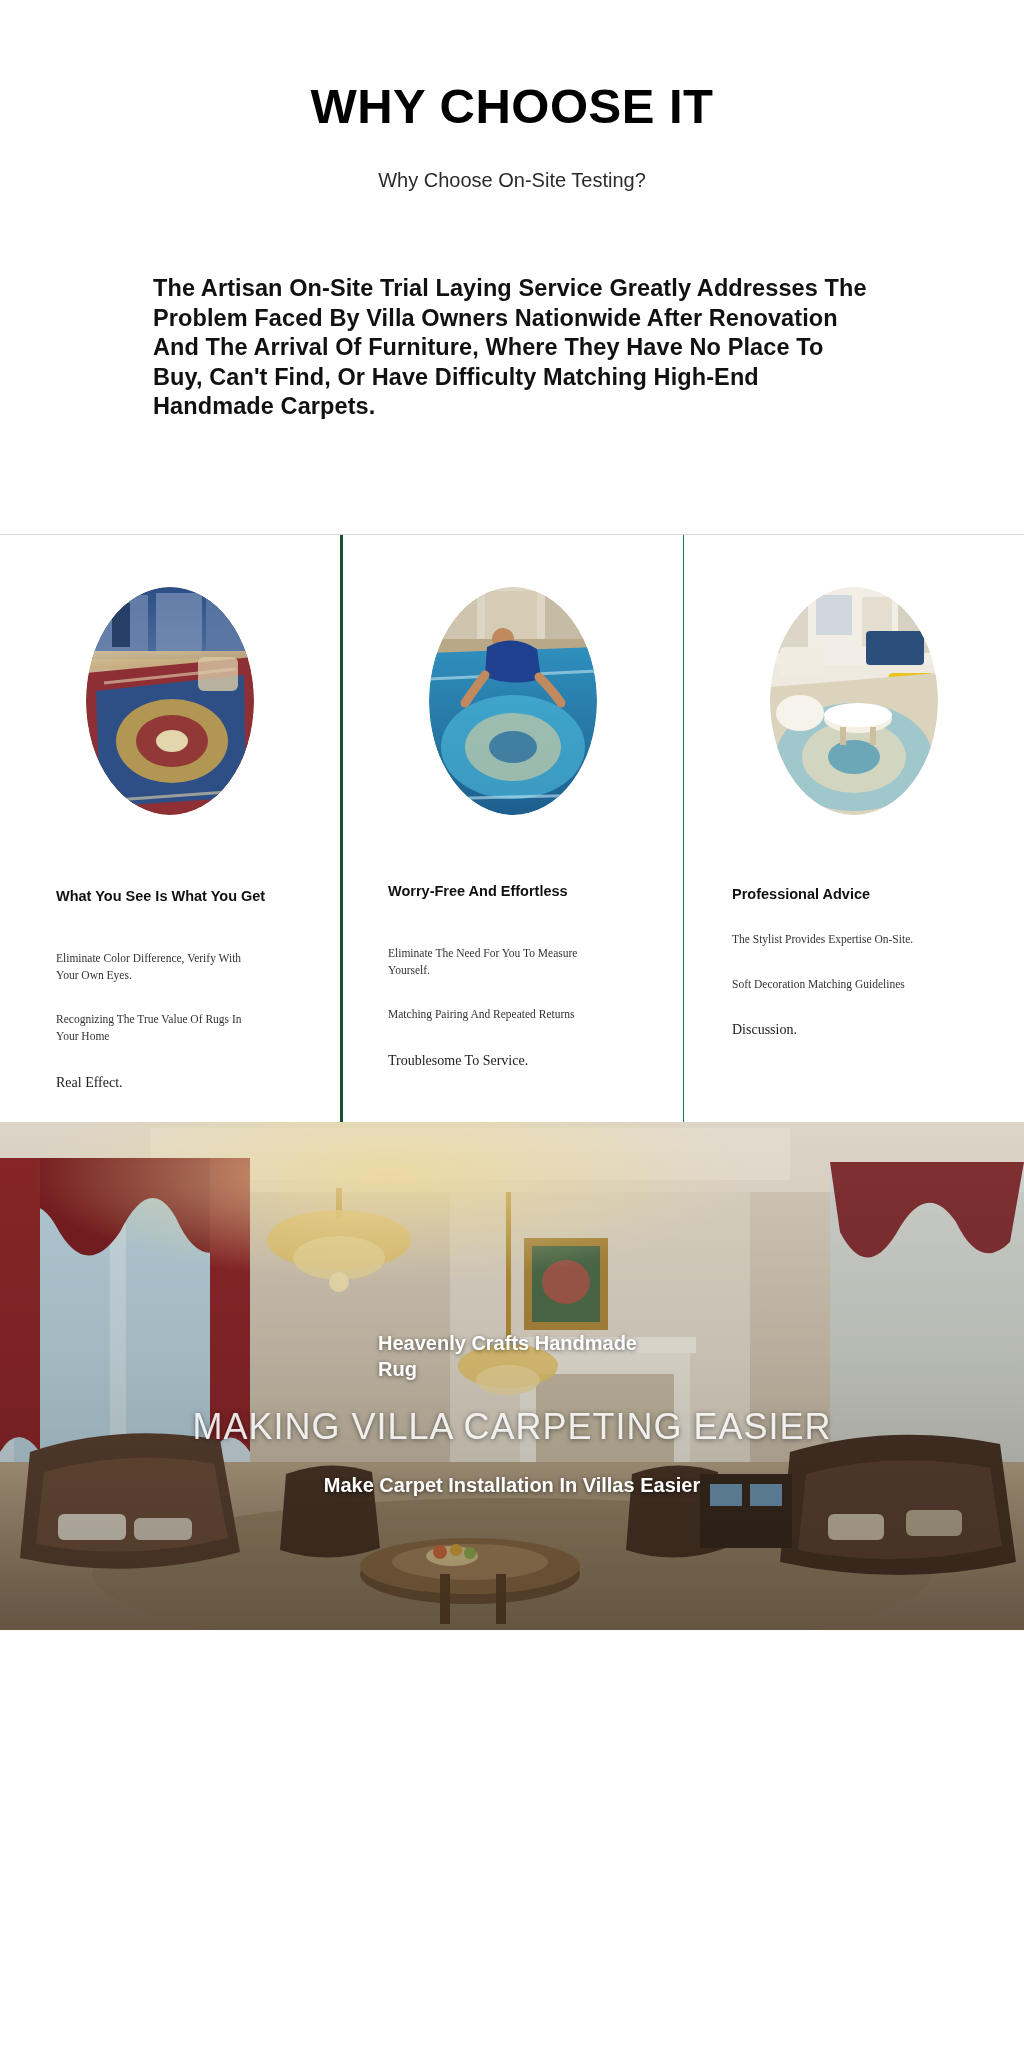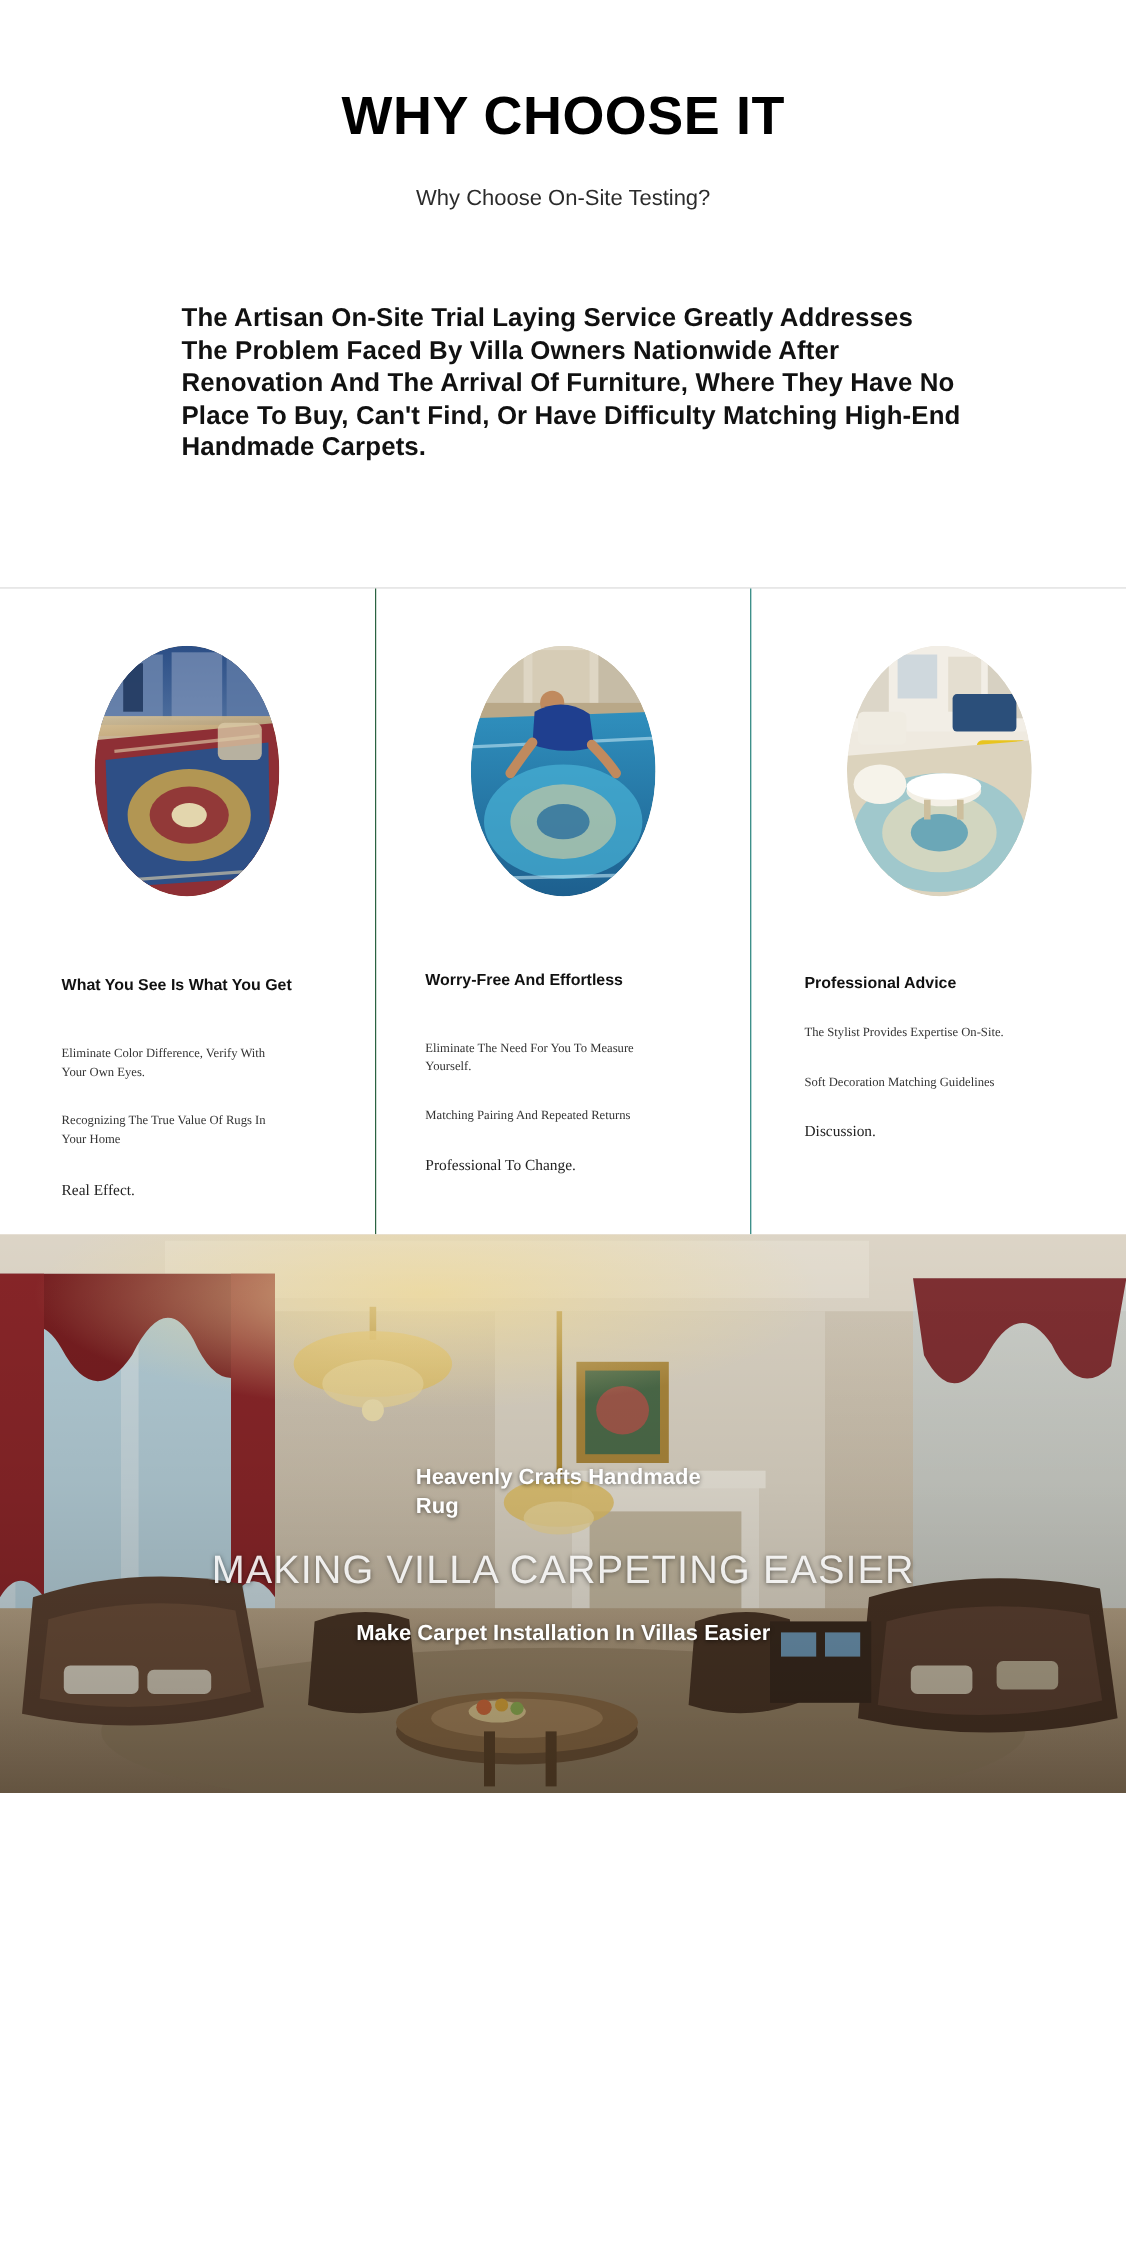--- a/index.html
+++ b/index.html
@@ -39,37 +39,36 @@
   .lead-wrap {
     margin-top: 82px;
     padding: 0 150px 0 153px;
   }
   .lead {
     font-size: 23.5px;
     font-weight: 700;
     line-height: 1.26;
     color: #111111;
     letter-spacing: 0.1px;
-    margin-left: 12px;
   }
 
   
   .columns {
     margin-top: 112px;
     border-top: 1px solid #d8d8d8;
     display: flex;
     width: 1024px;
     height: 588px;
   }
   .col {
     flex: 1 1 0;
     position: relative;
     padding-top: 52px;
   }
-  .col + .col { border-left: 1px solid #14532d; }
+  .col + .col { border-left: 3px solid #14532d; }
   .col:last-child { border-left: 1px solid #0f766e; }
 
   .photo-wrap {
     display: flex;
     justify-content: center;
   }
   .photo {
     width: 168px;
     height: 228px;
     border-radius: 50% / 50%;
@@ -248,21 +247,21 @@
               <path d="M56 88 Q44 104 36 116" stroke="#c08a5e" stroke-width="9" stroke-linecap="round" fill="none"></path>
               <path d="M110 90 Q124 104 132 116" stroke="#c08a5e" stroke-width="9" stroke-linecap="round" fill="none"></path>
             </g>
           </svg>
         </div>
       </div>
       <div class="col-heading">Worry-Free And Effortless</div>
       <div class="col-body">
         <p>Eliminate The Need For You To Measure Yourself.</p>
         <p>Matching Pairing And Repeated Returns</p>
-        <p class="last">Professional To Change.</p>
+        <p class="last">Troublesome To Service.</p>
       </div>
     </div>
 
     <div class="col col-3">
       <div class="photo-wrap">
         <div class="photo">
           <svg width="168" height="228" viewBox="0 0 168 228" xmlns="http://www.w3.org/2000/svg" aria-hidden="true">
             <defs>
               <clipPath id="c3">
                   <ellipse cx="84" cy="114" rx="84" ry="114"></ellipse>

